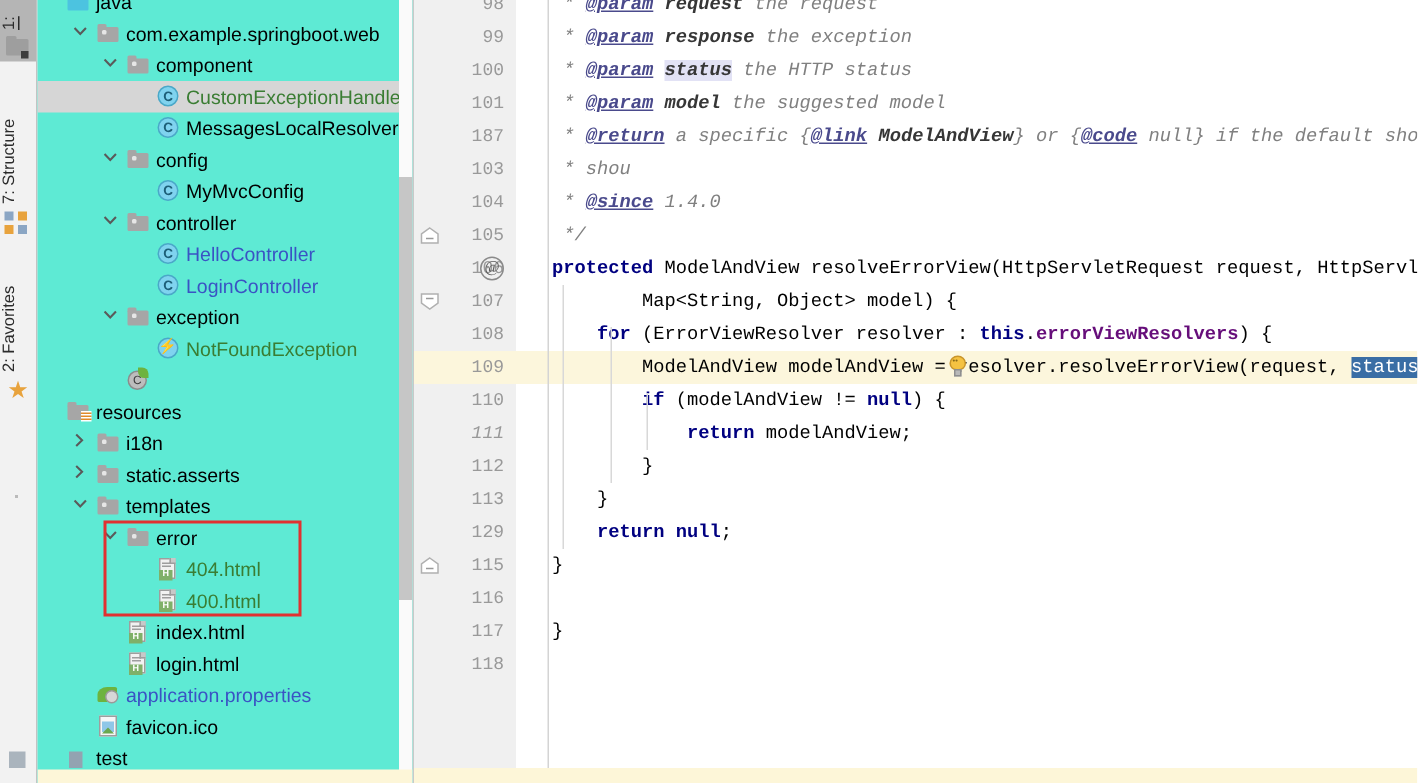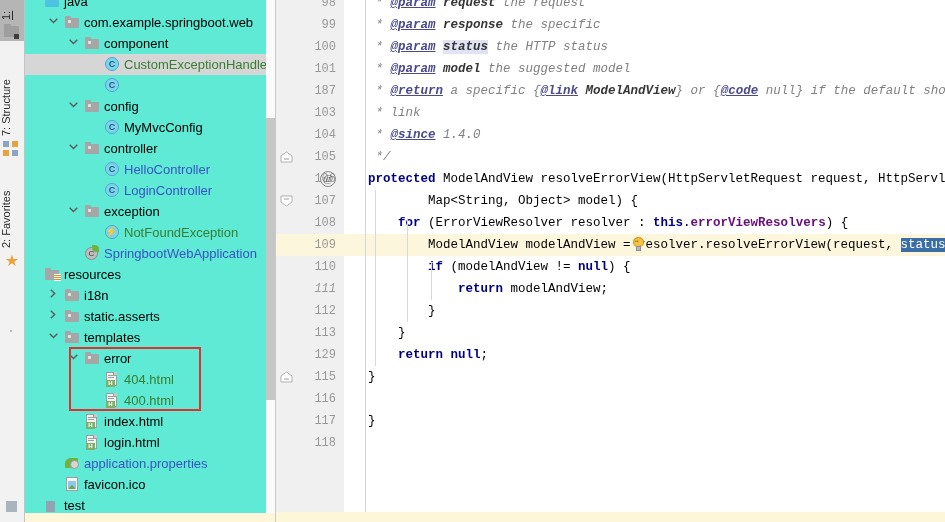--- a/index.html
+++ b/index.html
@@ -265,20 +265,21 @@
             <span class="circ"></span>
             <span class="ch">C</span>
           </span>
           <span class="lbl" style="left:99px;color:#3a7d33">CustomExceptionHandler</span>
         </div>
         <div class="row" style="position: absolute; left: 0px; right: 9px; top: 75px;">
           <span style="left:80px" class="ic ic-class">
             <span class="circ"></span>
             <span class="ch">C</span>
           </span>
+          <span class="lbl" style="left:99px;color:#000000">MessagesLocalResolver</span>
         </div>
         <div class="row" style="position: absolute; left: 0px; right: 9px; top: 96px;">
           <span class="arrow" style="left:42px">
             <svg width="9" height="6" viewBox="0 0 9 6">
               <path d="M0.7 0.7 L4.5 4.6 L8.3 0.7" fill="none" stroke="#5a5a5a" stroke-width="1.4"></path>
             </svg>
           </span>
           <span style="left:60px" class="ic ic-folder">
             <span class="tab"></span>
             <span class="body"></span>
@@ -339,21 +340,20 @@
             <span class="ch">⚡</span>
           </span>
           <span class="lbl" style="left:99px;color:#3a7d33">NotFoundException</span>
         </div>
         <div class="row" style="position: absolute; left: 0px; right: 9px; top: 243px;">
           <span style="left:60px" class="ic ic-spring">
             <span class="circ"></span>
             <span class="ch">C</span>
             <span class="leaf"></span>
           </span>
-          <span class="lbl" style="left:79px;color:#3a53c4">SpringbootWebApplication</span>
         </div>
         <div class="row" style="position: absolute; left: 0px; right: 9px; top: 264px;">
           <span style="left:20px" class="ic ic-res">
             <span class="tab"></span>
             <span class="body"></span>
             <span class="bars">
               <i></i>
               <i></i>
               <i></i>
             </span>
@@ -478,29 +478,29 @@
   </div>
 
   <div class="editor">
     <div class="gutter"></div>
     <div class="gutter-sep"></div>
     <div class="annot-col"></div>
     <div id="editor-lines">
         <div class="ln" style="top: -8px;">98</div>
         <div class="code" style="top: -8px;"><span class="cm"> * </span><span class="tag">@param</span><span class="cm"> </span><span class="tagparam">request</span><span class="cm"> the request</span></div>
         <div class="ln" style="top: 14px;">99</div>
-        <div class="code" style="top: 14px;"><span class="cm"> * </span><span class="tag">@param</span><span class="cm"> </span><span class="tagparam">response</span><span class="cm"> the specific</span></div>
+        <div class="code" style="top: 14px;"><span class="cm"> * </span><span class="tag">@param</span><span class="cm"> </span><span class="tagparam">response</span><span class="cm"> the exception</span></div>
         <div class="ln" style="top: 36px;">100</div>
         <div class="code" style="top: 36px;"><span class="cm"> * </span><span class="tag">@param</span><span class="cm"> </span><span class="hl-ident"><span class="tagparam">status</span></span><span class="cm"> the HTTP status</span></div>
         <div class="ln" style="top: 58px;">101</div>
         <div class="code" style="top: 58px;"><span class="cm"> * </span><span class="tag">@param</span><span class="cm"> </span><span class="tagparam">model</span><span class="cm"> the suggested model</span></div>
         <div class="ln" style="top: 80px;">187</div>
         <div class="code" style="top: 80px;"><span class="cm"> * </span><span class="tag">@return</span><span class="cm"> a specific {</span><span class="tag">@link</span><span class="cm"> </span><span class="tagparam">ModelAndView</span><span class="cm">} or {</span><span class="tag">@code</span><span class="cm"> null} if the default shou</span></div>
         <div class="ln" style="top: 102px;">103</div>
-        <div class="code" style="top: 102px;"><span class="cm"> * link</span></div>
+        <div class="code" style="top: 102px;"><span class="cm"> * shou</span></div>
         <div class="ln" style="top: 124px;">104</div>
         <div class="code" style="top: 124px;"><span class="cm"> * </span><span class="tag">@since</span><span class="cm"> 1.4.0</span></div>
         <div class="ln" style="top: 146px;">105</div>
         <div class="code" style="top: 146px;"><span class="cm"> */</span></div>
         <div class="ln" style="top: 168px;">106</div>
         <div class="code" style="top: 168px;"><span class="kw">protected</span> ModelAndView resolveErrorView(HttpServletRequest request, HttpServletR</div>
         <div class="ln" style="top: 190px;">107</div>
         <div class="code" style="top: 190px;">        Map&lt;String, Object&gt; model) {</div>
         <div class="ln" style="top: 212px;">108</div>
         <div class="code" style="top: 212px;">    <span class="kw">for</span> (ErrorViewResolver resolver : <span class="kw">this</span>.<span class="fld">errorViewResolvers</span>) {</div>

